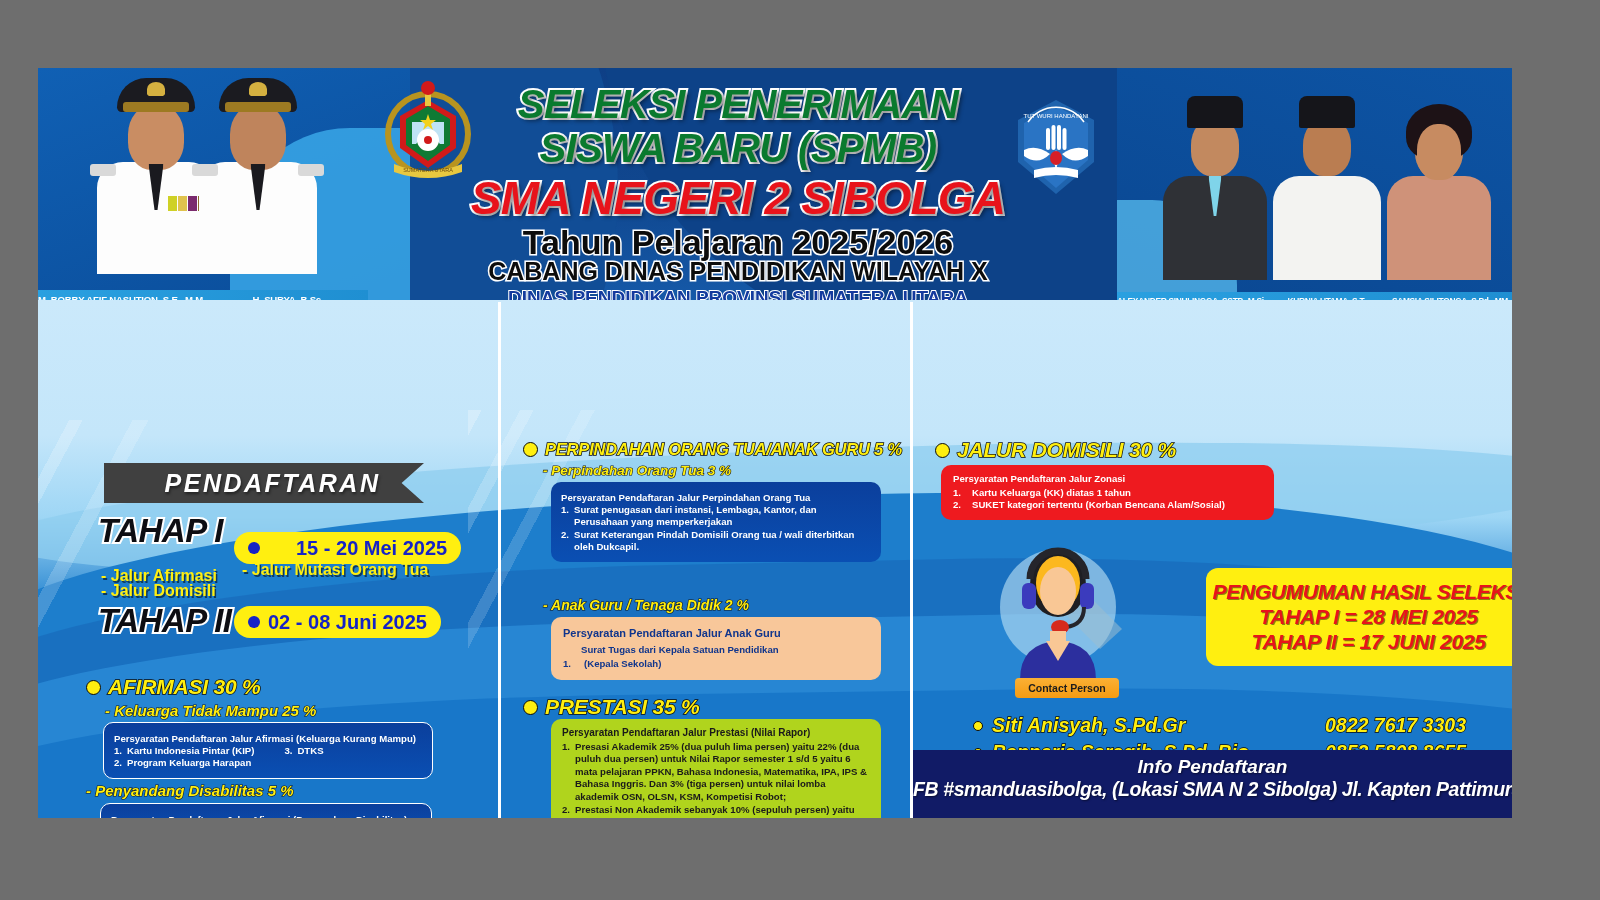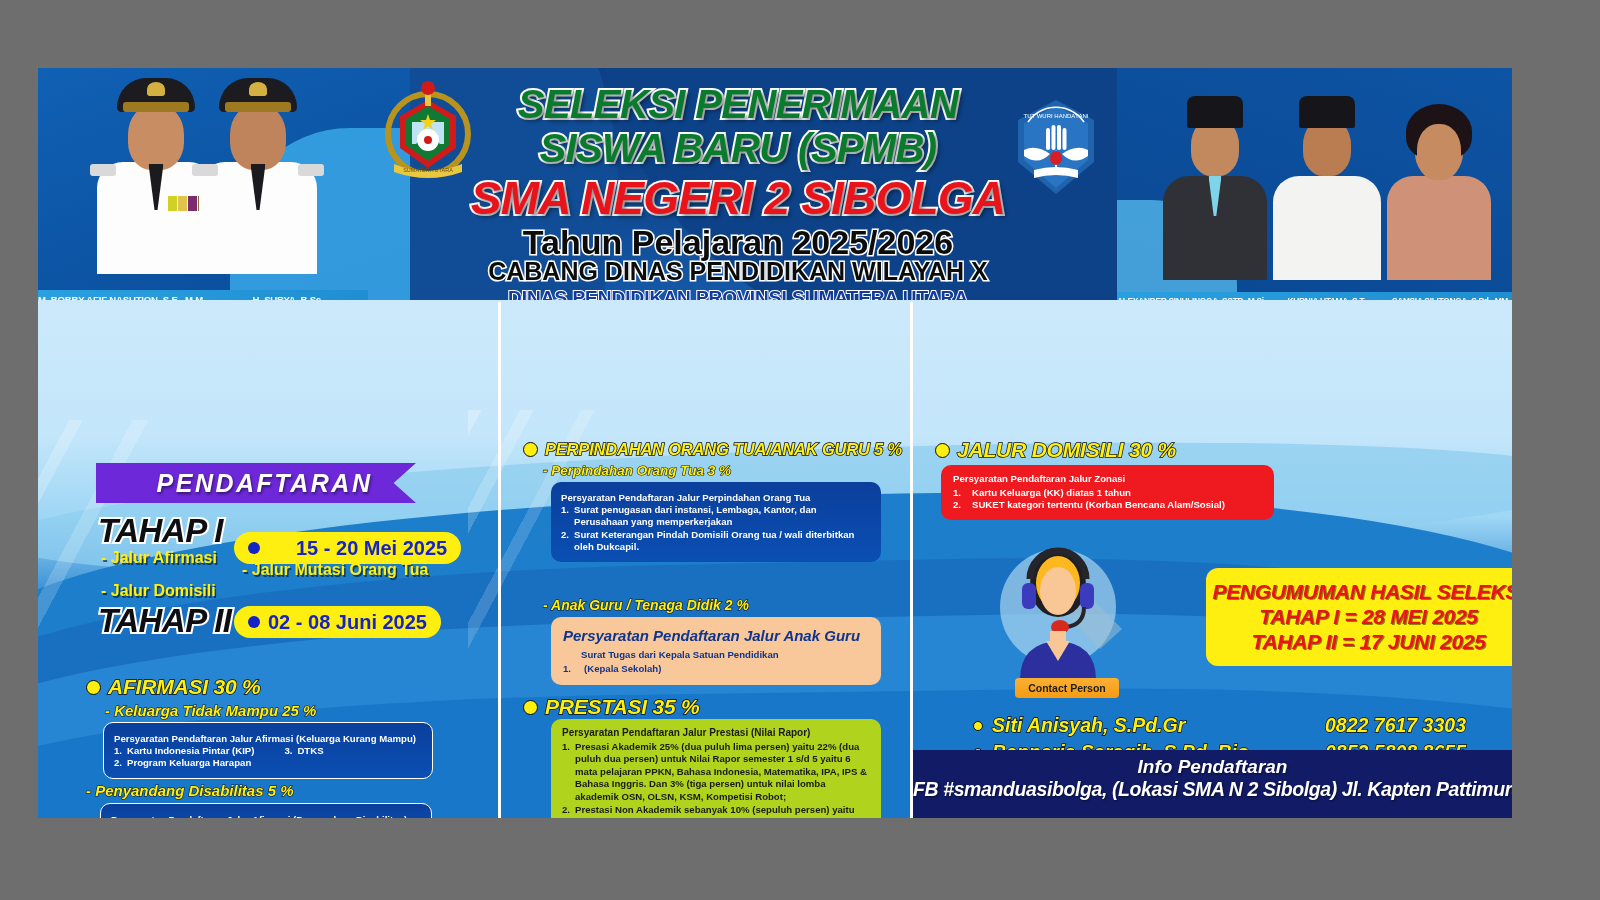--- a/index.html
+++ b/index.html
@@ -143,22 +143,22 @@
   .vdiv.b { left:872px; }
 
   
   .col { position:absolute; top:232px; }
   .colL { left:0;   width:460px; height:518px; }
   .colM { left:463px; width:409px; height:518px; }
   .colR { left:875px; width:599px; height:518px; }
 
   
   .ribbon {
-    position:absolute; left:58px; top:163px; width:320px; height:40px;
-    background:#6d28d9;
+    position:absolute; left:66px; top:163px; width:320px; height:40px;
+    background:#404040;
     clip-path: polygon(0 0, 100% 0, 93% 50%, 100% 100%, 0 100%);
     display:flex; align-items:center; justify-content:center;padding-left:17px;
   }
   .ribbon span{
     color:#ffffff; font-size:25px; font-weight:bold; font-style:italic;
     letter-spacing:2.5px;
     text-shadow:1px 2px 3px rgba(0,0,0,.5);
   }
 
   .tahap {
@@ -382,21 +382,21 @@
   <div class="col colL">
     <div class="ribbon">
       <span>PENDAFTARAN</span>
     </div>
 
     <div class="tahap" style="left:60px; top:212px;">TAHAP I</div>
     <div class="pill" style="left:196px; top:232px;gap:36px;">
       <span class="dot"></span>
       <span class="txt">15 - 20 Mei 2025</span>
     </div>
-    <div class="ylabel" style="left:63px; top:249px;text-align:right;">- Jalur Afirmasi</div>
+    <div class="ylabel" style="left:63px; top:267px;text-align:right;">- Jalur Afirmasi</div>
     <div class="ylabel" style="left:63px; top:282px;">- Jalur Domisili</div>
     <div class="ylabel" style="left:204px; top:261px;">- Jalur Mutasi Orang Tua</div>
 
     <div class="tahap" style="left:60px; top:302px;">TAHAP II</div>
     <div class="pill" style="left:196px; top:306px;">
       <span class="dot"></span>
       <span class="txt">02 - 08 Juni 2025</span>
     </div>
 
     <div class="section-head" style="left:48px; top:375px;">
@@ -446,21 +446,21 @@
       </div>
       <div class="li">
         <span class="n">2.</span>
         <span>Surat Keterangan Pindah Domisili  Orang tua / wali diterbitkan oleh Dukcapil.</span>
       </div>
     </div>
 
     <div class="sub-head" style="left:42px; top:297px; font-size:14px;">- Anak Guru / Tenaga Didik 2 %</div>
 
     <div class="reqbox orange" style="left:50px; top:317px; width:330px; padding:10px 12px;">
-      <div class="title" style="font-size:15px;font-style:italic;">Persyaratan Pendaftaran Jalur Anak Guru</div>
+      <div class="title" style="font-size:11px;">Persyaratan Pendaftaran Jalur Anak Guru</div>
       <div class="plainline" style="color:#10358c; margin-top:5px; margin-left:18px;">Surat Tugas dari Kepala Satuan Pendidikan</div>
       <div class="li" style="margin-top:1px;">
         <span class="n">1.</span>
         <span style="margin-left:8px;">(Kepala Sekolah)</span>
       </div>
     </div>
 
     <div class="section-head" style="left:22px; top:395px;">
       <span class="bullet"></span>
       <span class="lbl">PRESTASI 35 %</span>

